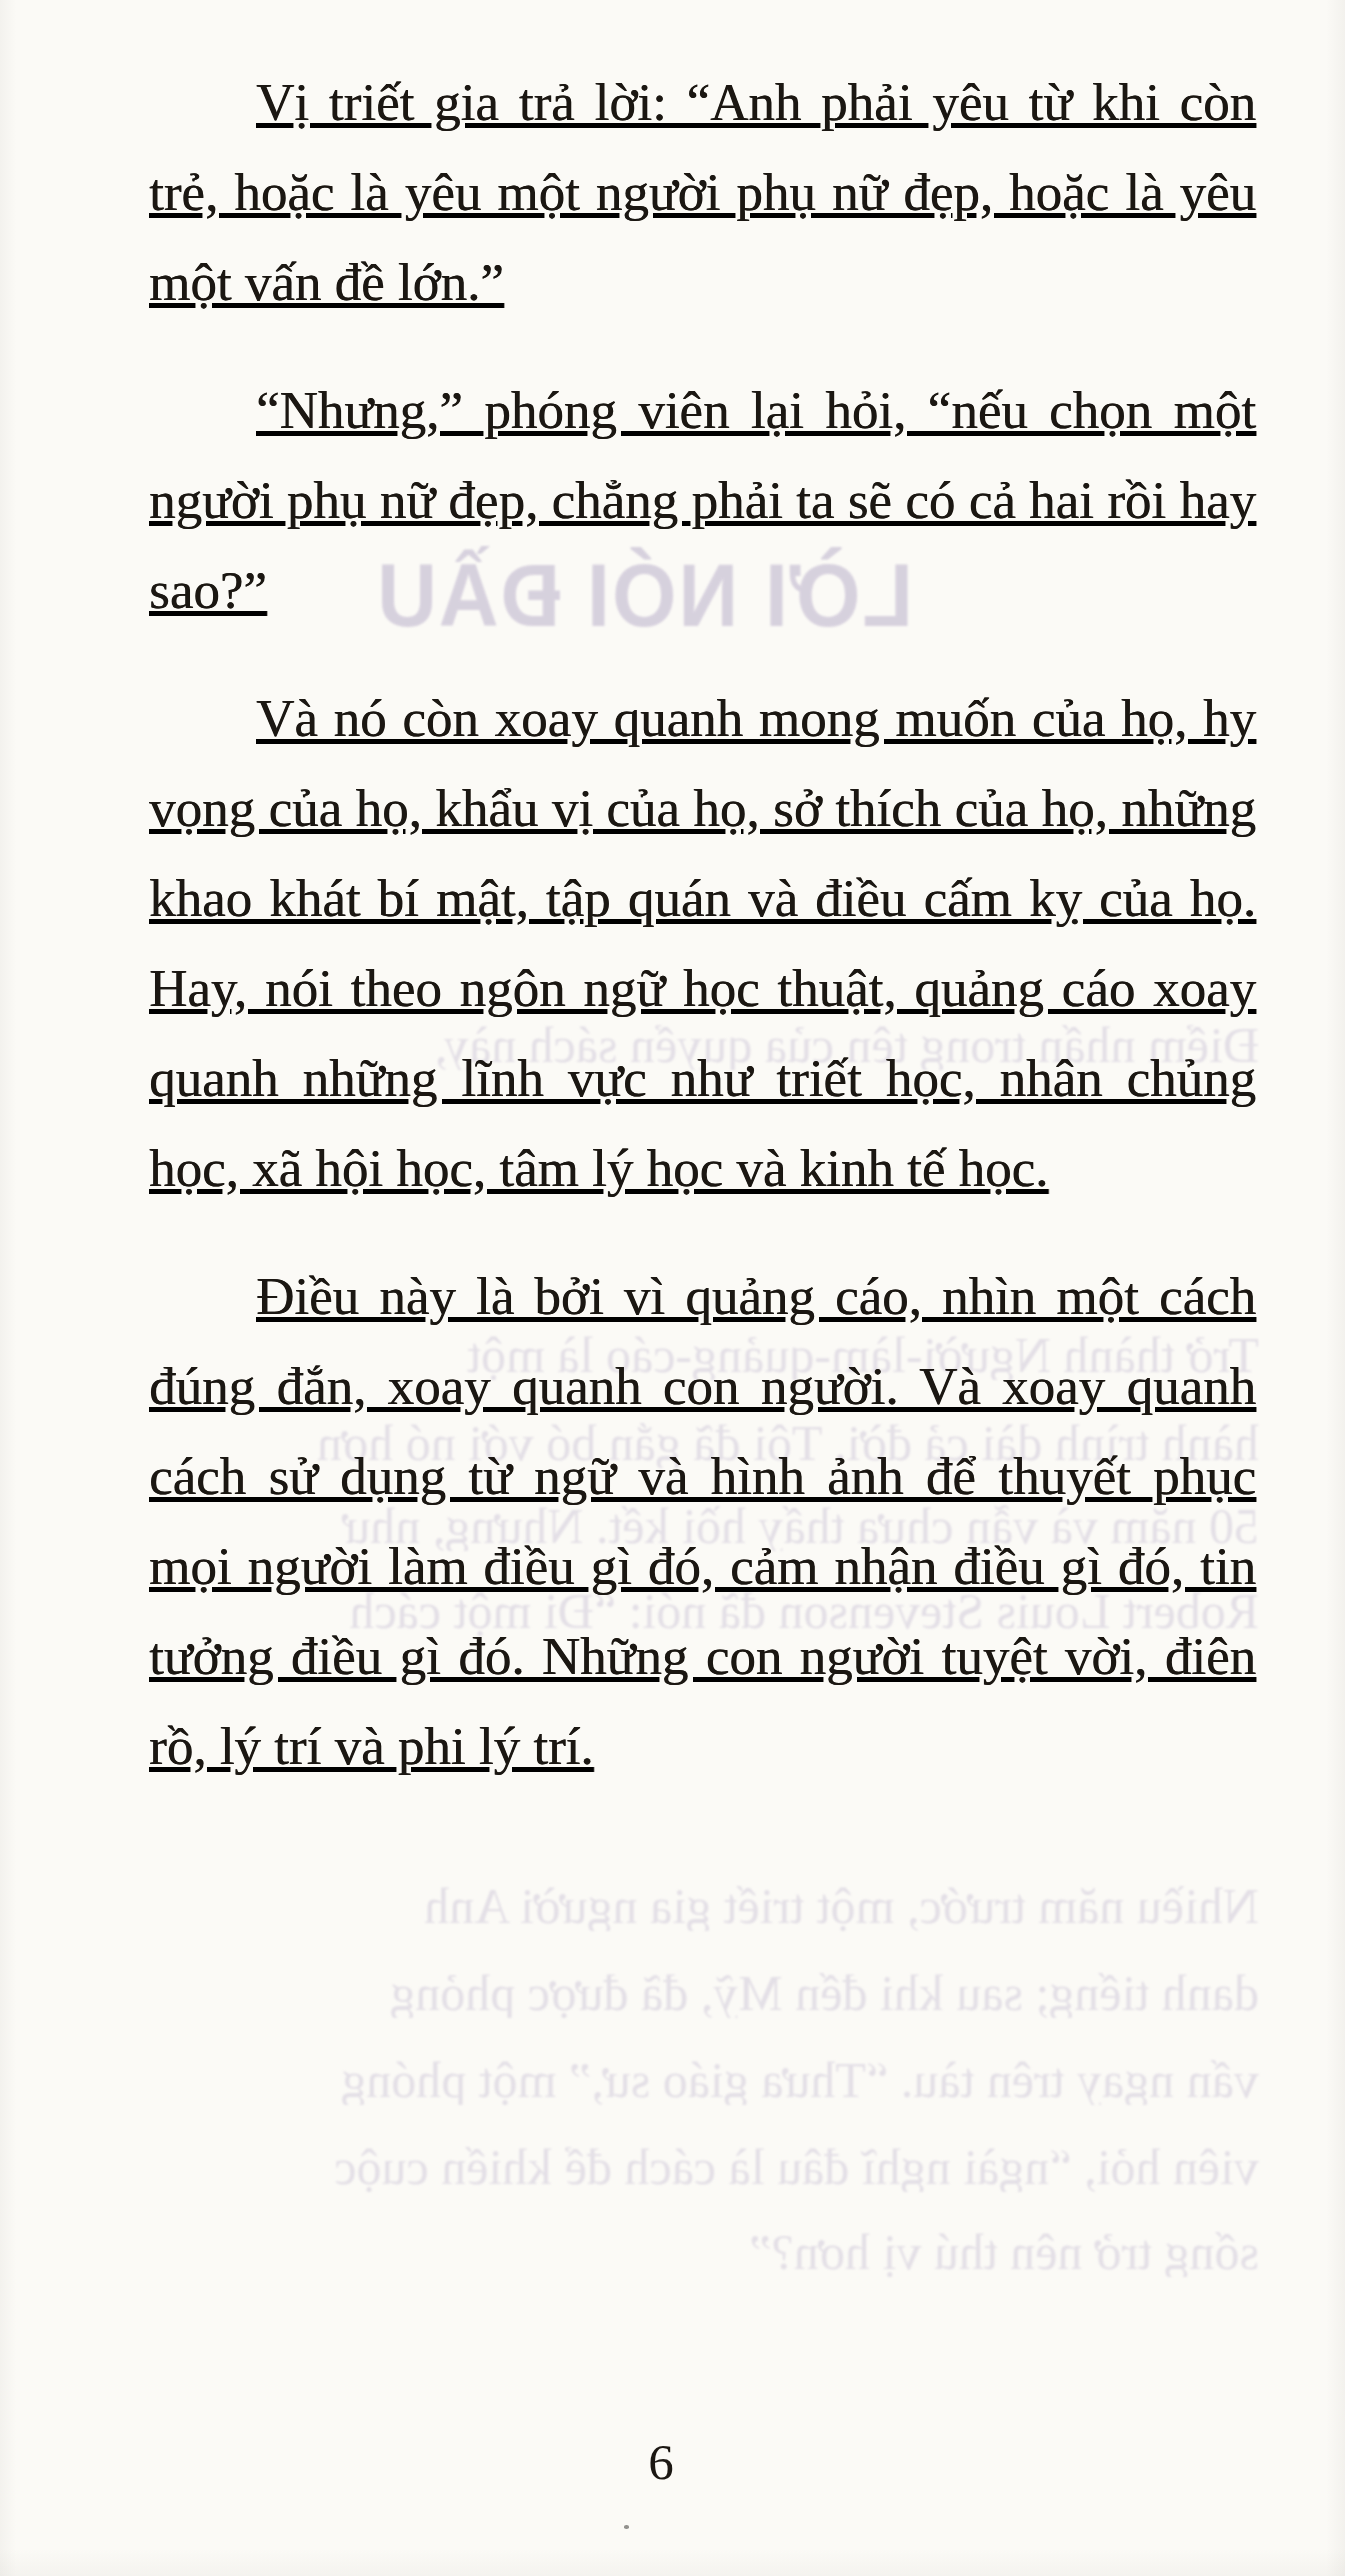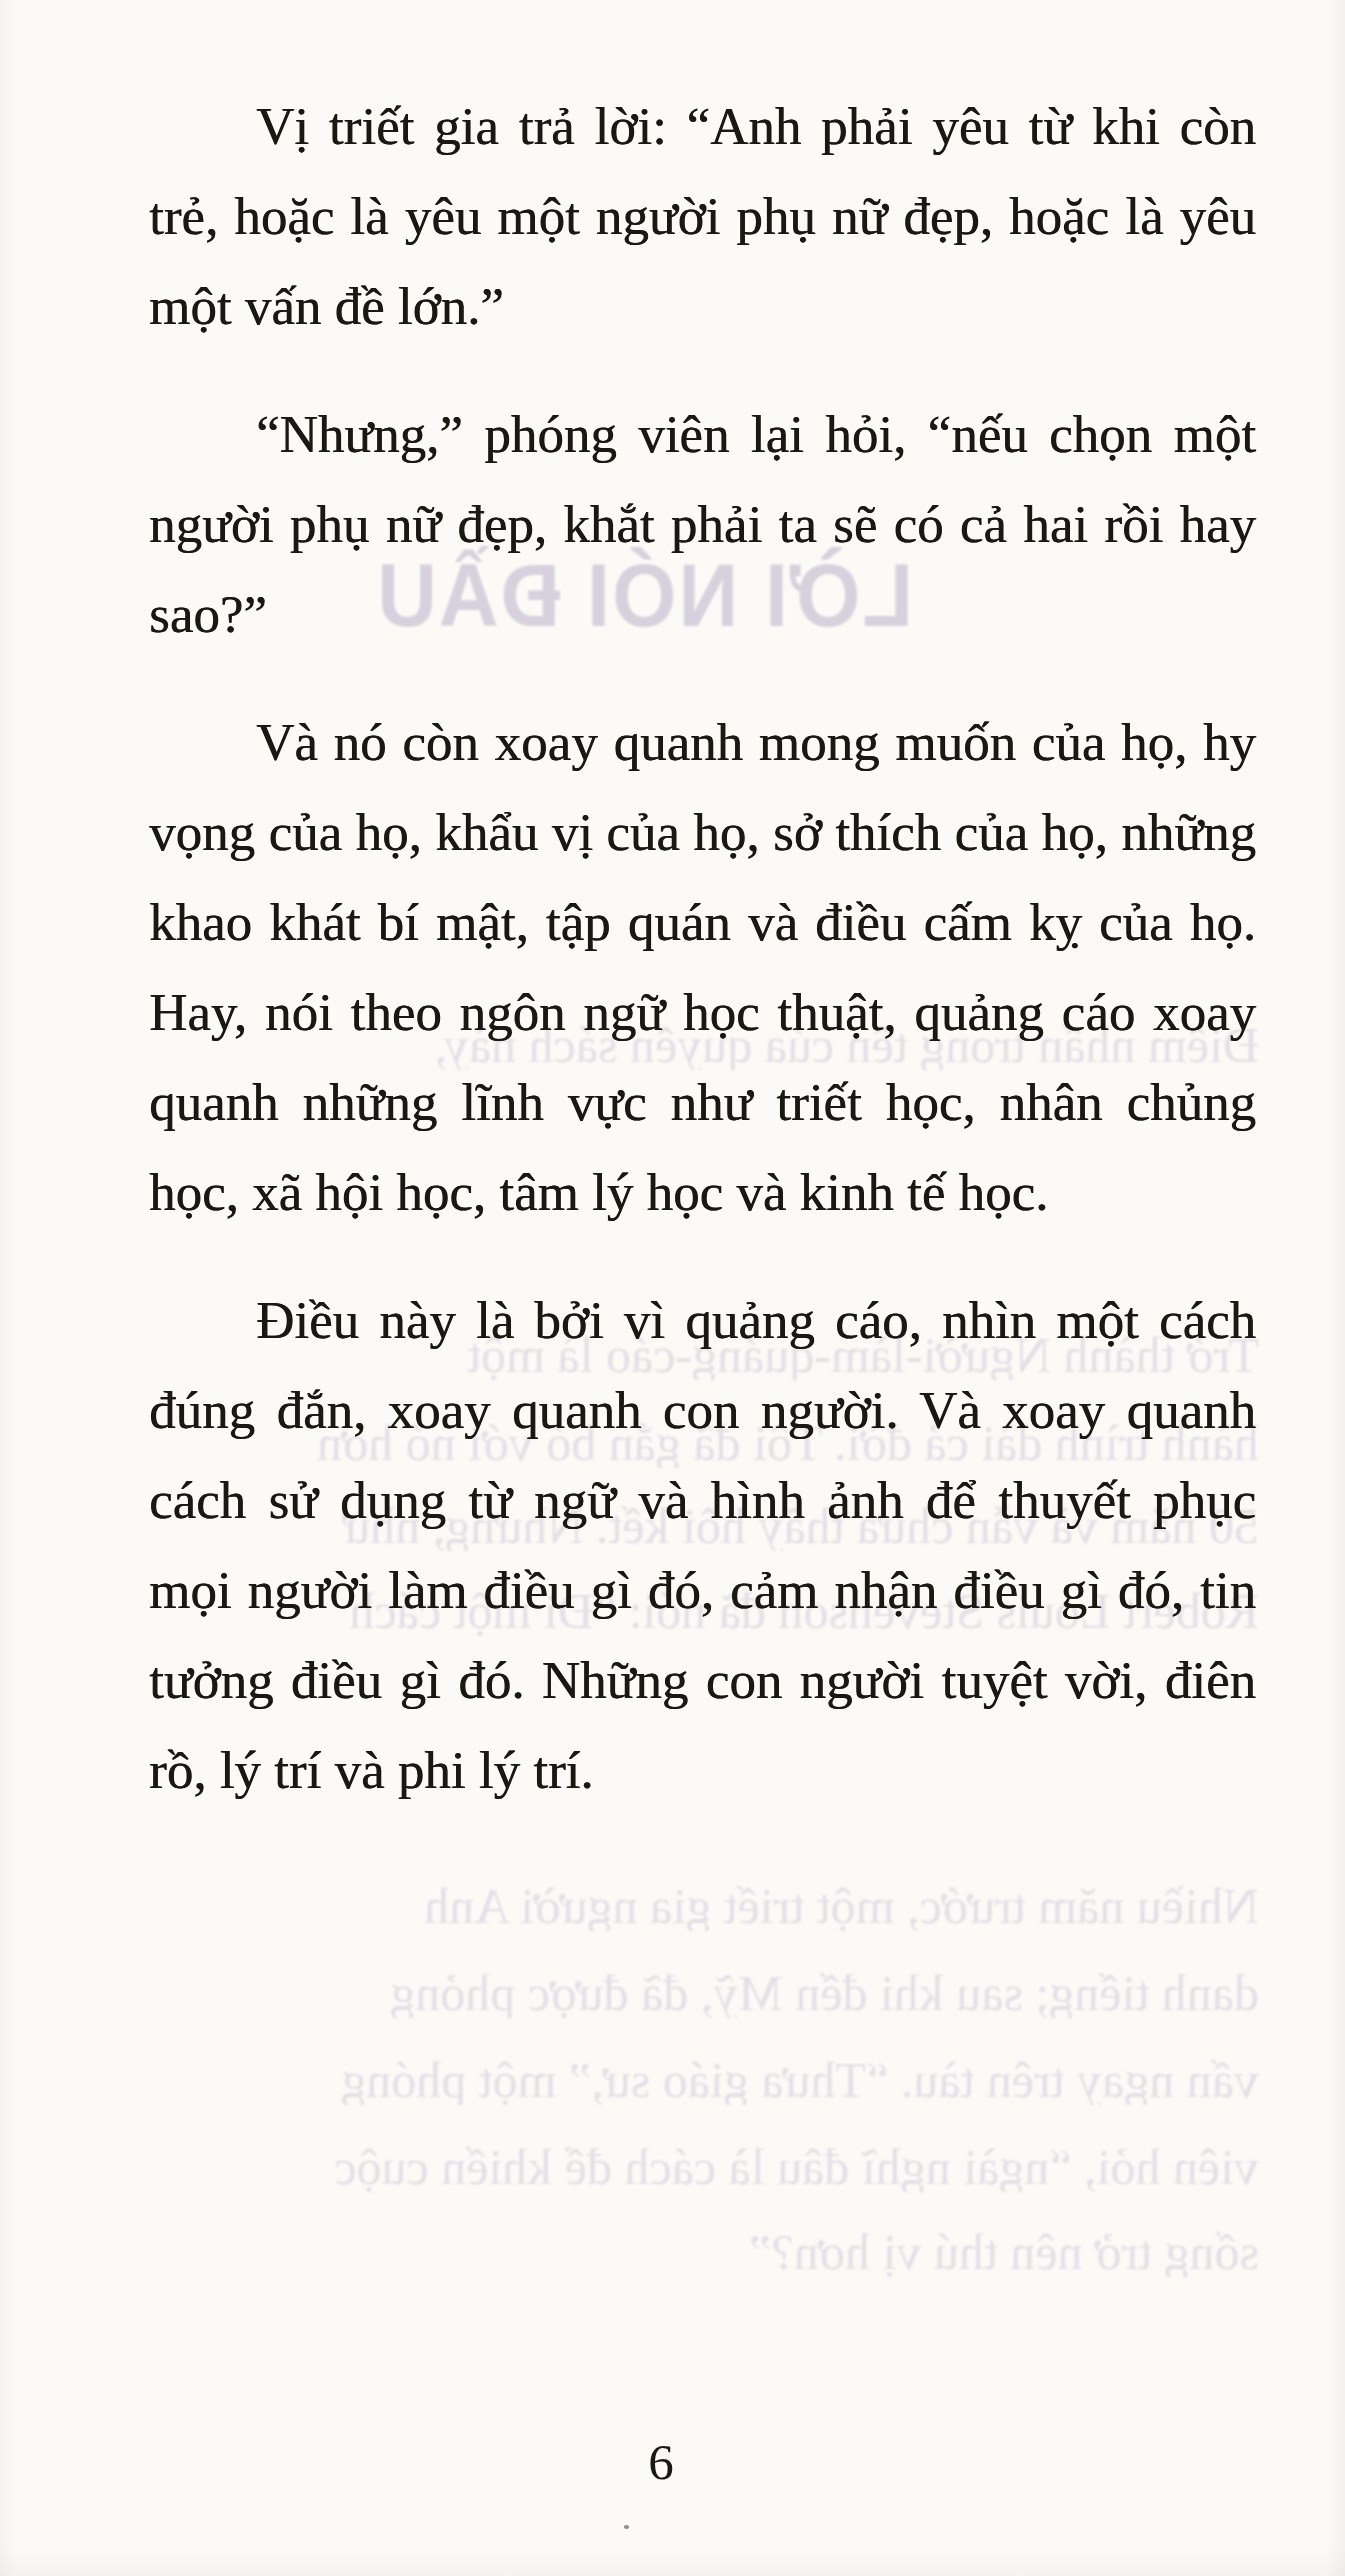--- a/index.html
+++ b/index.html
@@ -41,21 +41,21 @@
     color:var(--showthrough,#cec7d8);
     opacity:.52;
     transform:scaleX(-1);
     filter:blur(1.1px);
     white-space:nowrap;
     overflow:hidden;
   }
   
   .text-block{
     position:absolute;z-index:2;
-    left:149px;top:81px;width:1107px;
+    left:149px;top:57px;width:1107px;text-decoration:underline;
   }
   .text-block p{
     margin:0 0 38px 0;
     text-indent:107px;
     text-align:justify;
     font-size:53px;
     line-height:90px;
     color:var(--ink,#1b1712);
     text-shadow:0.5px 0 0 currentColor;
   }
@@ -88,21 +88,21 @@
       <div class="ghost-line" style="top: 1586px;">Robert Louis Stevenson đã nói: “Đi một cách</div>
       <div class="ghost-line" style="top: 1881px;">Nhiều năm trước, một triết gia người Anh</div>
       <div class="ghost-line" style="top: 1968px;">danh tiếng; sau khi đến Mỹ, đã được phỏng</div>
       <div class="ghost-line" style="top: 2055px;">vấn ngay trên tàu. “Thưa giáo sư,” một phóng</div>
       <div class="ghost-line" style="top: 2142px;">viên hỏi, “ngài nghĩ đâu là cách để khiến cuộc</div>
       <div class="ghost-line" style="top: 2227px;">sống trở nên thú vị hơn?”</div>
     </div>
 
   <div class="text-block">
     <p>Vị triết gia trả lời: “Anh phải yêu từ khi còn trẻ, hoặc là yêu một người phụ nữ đẹp, hoặc là yêu một vấn đề lớn.”</p>
-    <p>“Nhưng,” phóng viên lại hỏi, “nếu chọn một người phụ nữ đẹp, khắt phải ta sẽ có cả hai rồi hay sao?”</p>
+    <p>“Nhưng,” phóng viên lại hỏi, “nếu chọn một người phụ nữ đẹp, chẳng phải ta sẽ có cả hai rồi hay sao?”</p>
     <p>Và nó còn xoay quanh mong muốn của họ, hy vọng của họ, khẩu vị của họ, sở thích của họ, những khao khát bí mật, tập quán và điều cấm kỵ của họ. Hay, nói theo ngôn ngữ học thuật, quảng cáo xoay quanh những lĩnh vực như triết học, nhân chủng học, xã hội học, tâm lý học và kinh tế học.</p>
     <p>Điều này là bởi vì quảng cáo, nhìn một cách đúng đắn, xoay quanh con người. Và xoay quanh cách sử dụng từ ngữ và hình ảnh để thuyết phục mọi người làm điều gì đó, cảm nhận điều gì đó, tin tưởng điều gì đó. Những con người tuyệt vời, điên rồ, lý trí và phi lý trí.</p>
   </div>
 
   <div class="page-number">6</div>
 
   <div class="speck"></div>
 </div>
 
 

